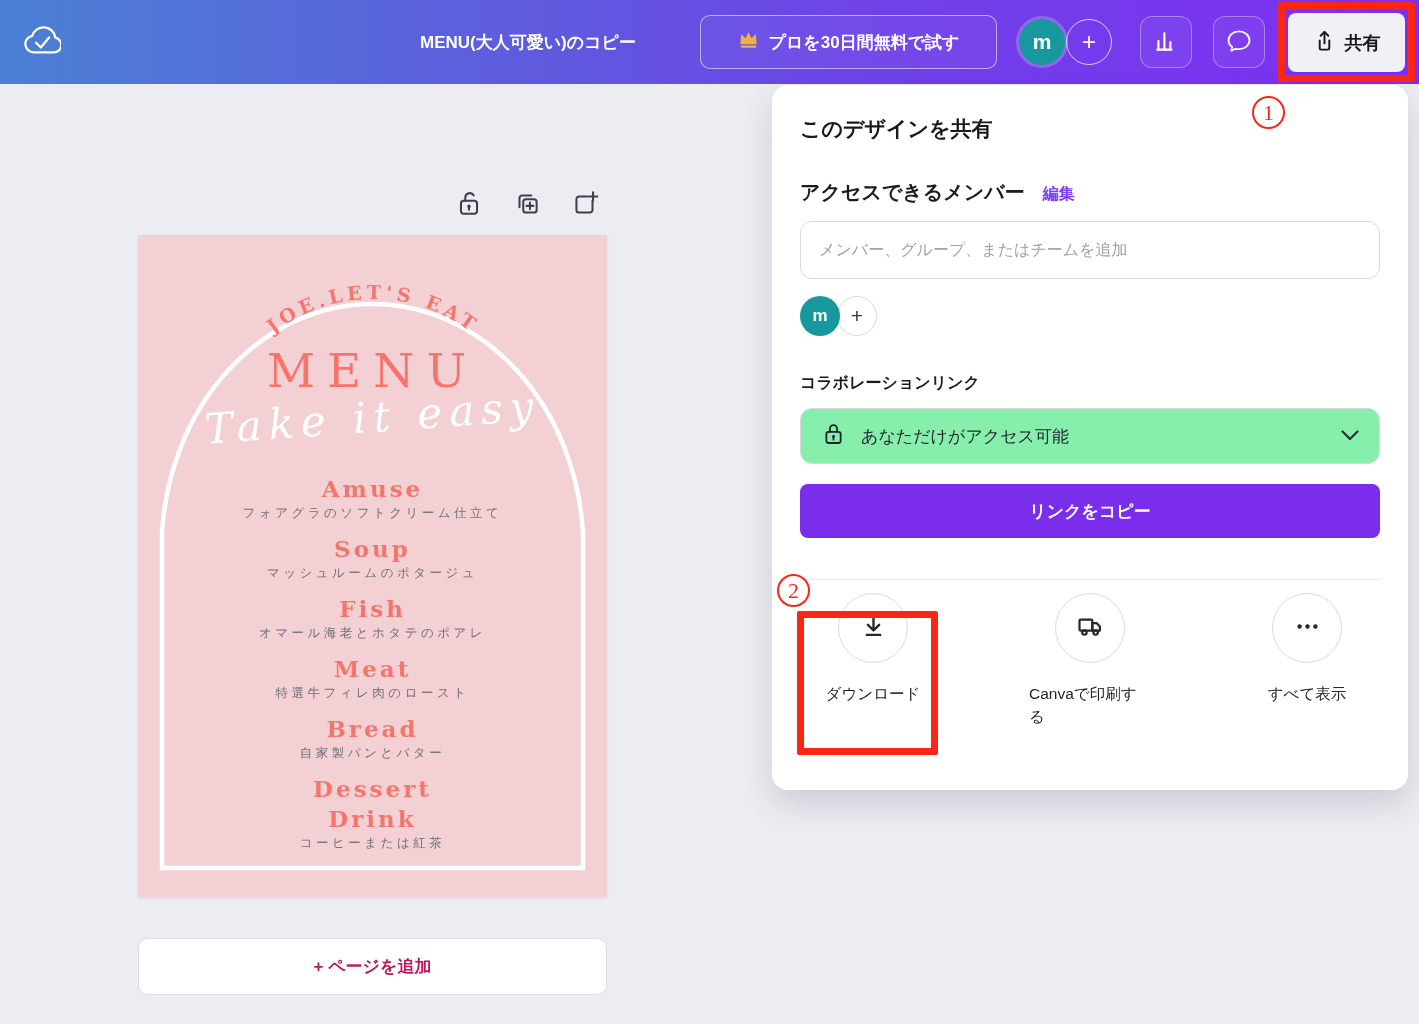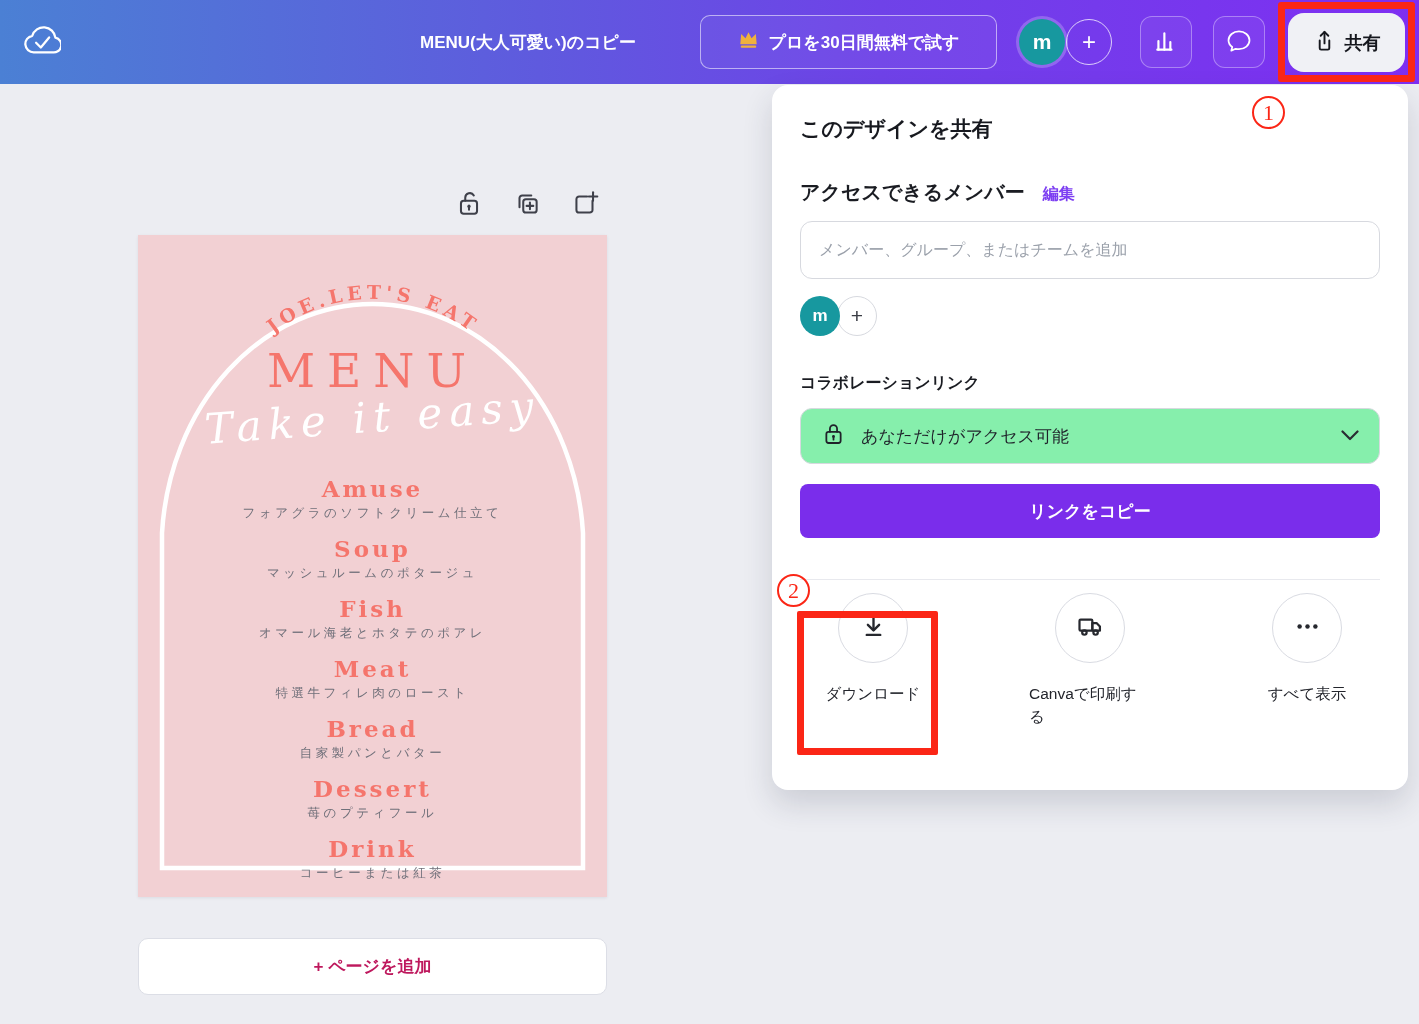--- a/index.html
+++ b/index.html
@@ -25,21 +25,21 @@
     display:flex; align-items:center; justify-content:center;
     box-shadow:0 0 0 3px rgba(255,255,255,0.22); cursor:pointer; z-index:2; }
   .tb-add { position:absolute; left:1066px; top:19px; width:46px; height:46px; border-radius:50%;
     border:1.5px solid rgba(255,255,255,0.75); color:#fff; font-size:24px; font-weight:400;
     display:flex; align-items:center; justify-content:center; cursor:pointer; background:transparent; }
   .tb-icon-btn { position:absolute; top:16px; width:52px; height:52px; border-radius:12px;
     background:rgba(255,255,255,0.05); border:1px solid rgba(255,255,255,0.35);
     display:flex; align-items:center; justify-content:center; cursor:pointer; }
   .tb-chart { left:1140px; } .tb-chat { left:1213px; }
   .share-btn { position:absolute; left:1288px; top:13px; width:117px; height:59px;
-    background:#f0f1f5; border:none; border-radius:16px; color:#15171d; font-size:18px; font-weight:700;
+    background:#f0f1f5; border:none; border-radius:8px; color:#15171d; font-size:18px; font-weight:700;
     display:flex; align-items:center; justify-content:center; gap:9px; cursor:pointer;
     font-family:"Liberation Sans", sans-serif; }
 
   
   .red-box { position:absolute; border:7px solid #fb2616; pointer-events:none; z-index:40; }
   .red-share { left:1278px; top:2px; width:137px; height:80px; border-radius:3px; }
   .red-download { left:797px; top:611px; width:141px; height:144px; border-radius:2px; }
   .badge { position:absolute; width:33px; height:33px; border-radius:50%;
     border:2.5px solid #fb2616; color:#fb2616; font-size:22px; z-index:41;
     display:flex; align-items:center; justify-content:center;
@@ -229,21 +229,20 @@
       <div>
           <div class="mi-name">Meat</div>
           <div class="mi-desc">特選牛フィレ肉のロースト</div>
         </div>
       <div>
           <div class="mi-name">Bread</div>
           <div class="mi-desc">自家製パンとバター</div>
         </div>
       <div>
           <div class="mi-name">Dessert</div>
-          <div class="mi-desc">苺のプティフール</div>
         </div>
       <div>
           <div class="mi-name">Drink</div>
           <div class="mi-desc">コーヒーまたは紅茶</div>
         </div>
     </div>
   </div>
 
   <button class="add-page">+ ページを追加</button>
 

